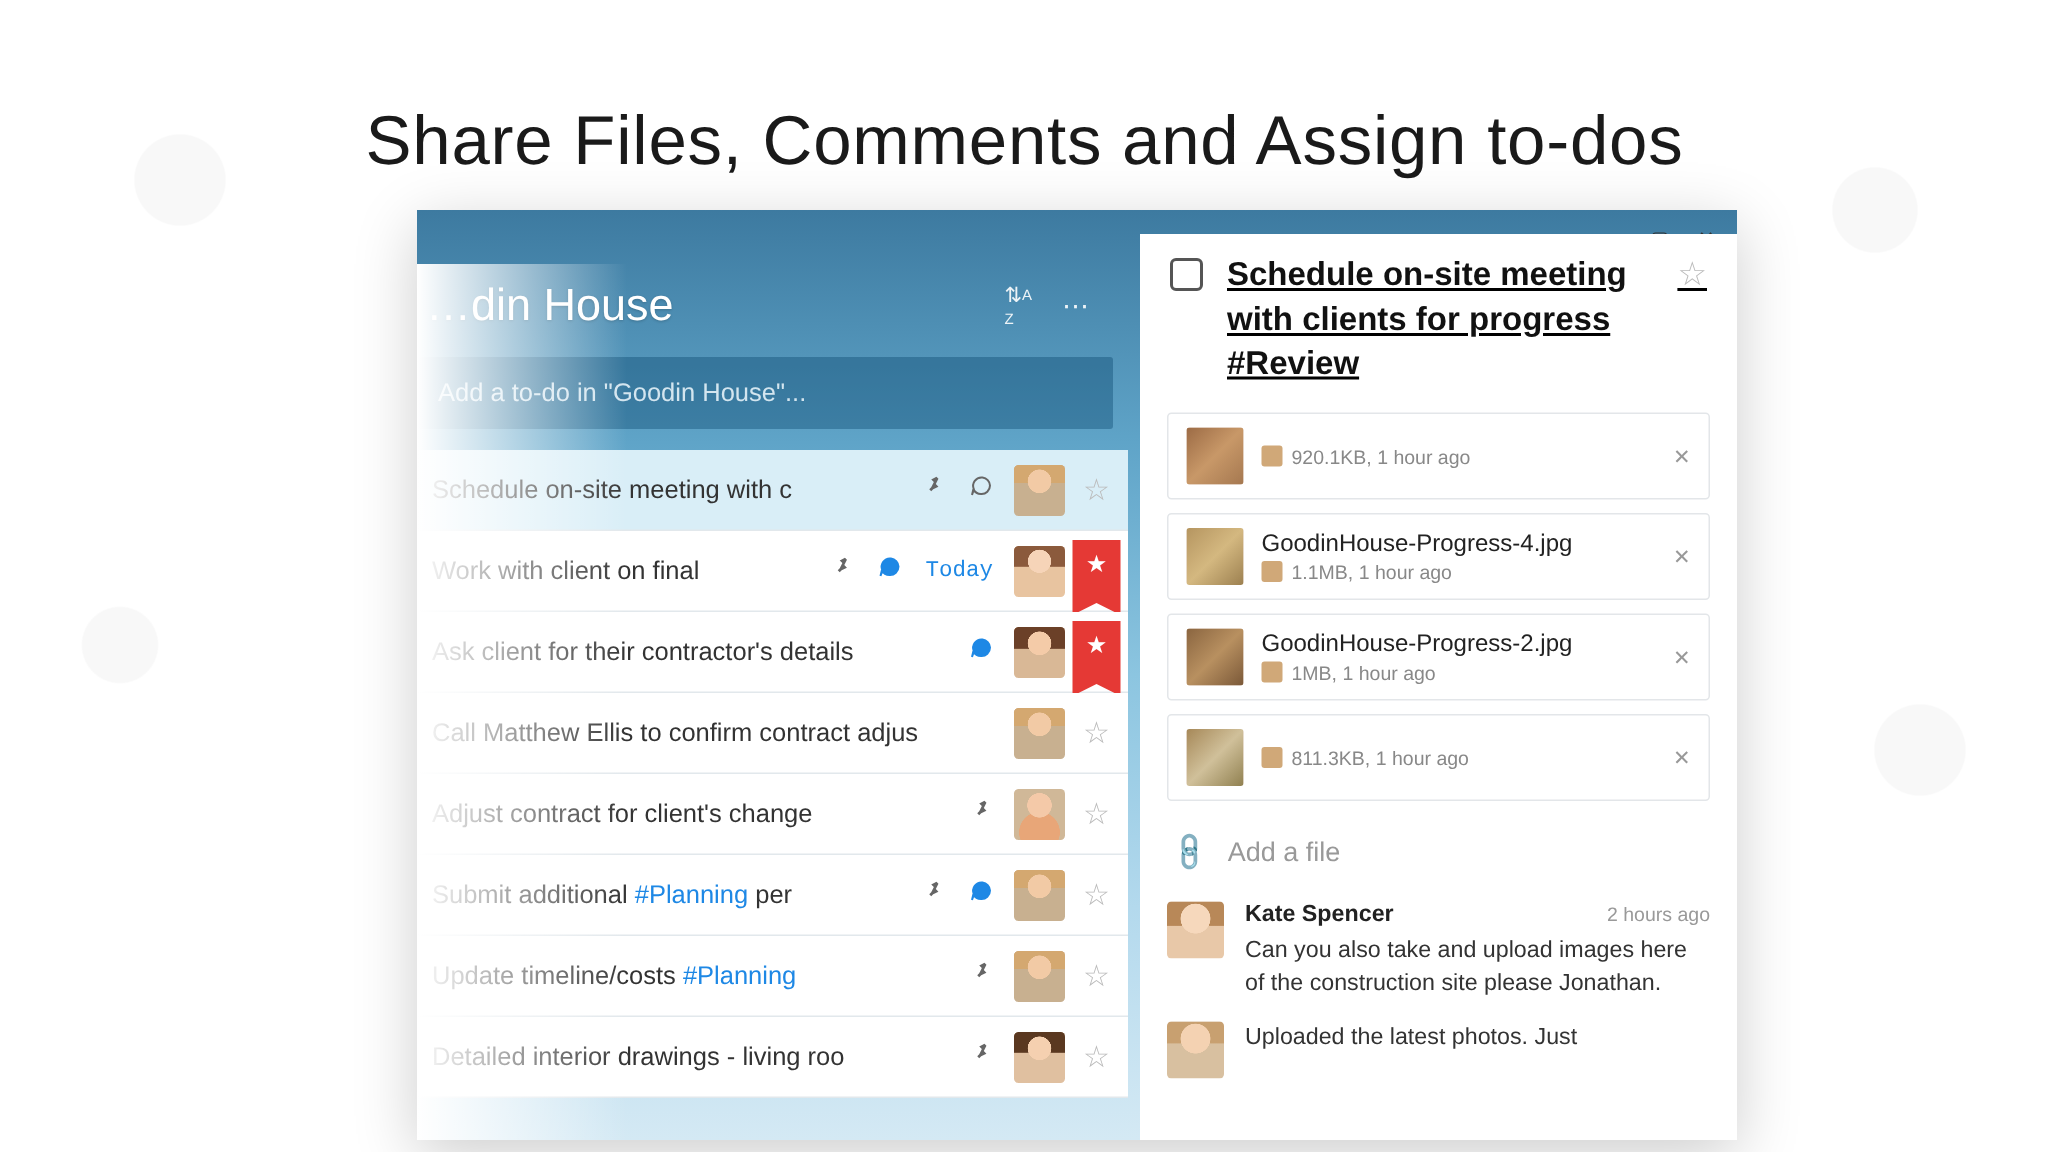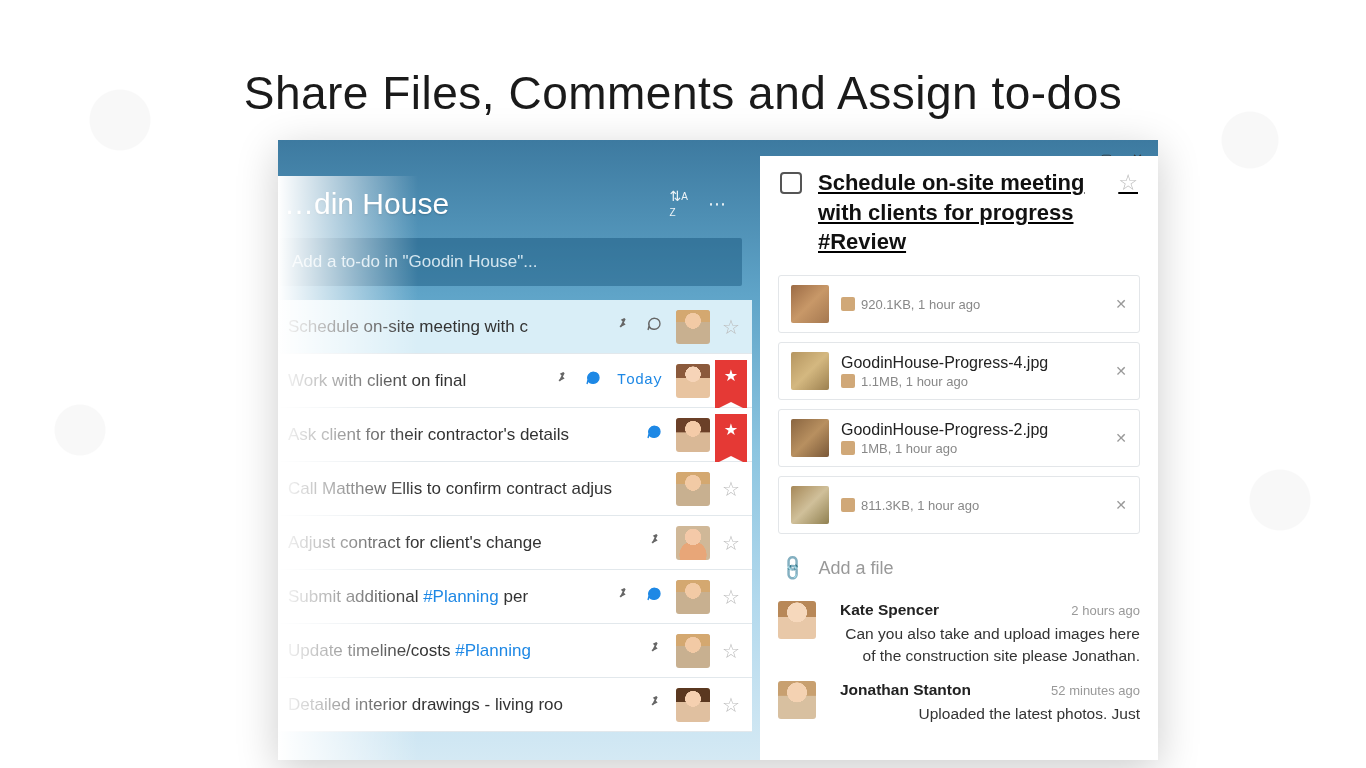--- a/index.html
+++ b/index.html
@@ -59,21 +59,21 @@
 .thumb.t4{background-image:linear-gradient(135deg,#a68858 0%,#d0c09a 50%,#908050 100%);}
 .file-info{flex:1;}
 .file-name{font-size:16px;color:#222;margin-bottom:2px;}
 .file-meta{display:flex;align-items:center;gap:6px;}
 .mini-av{width:14px;height:14px;border-radius:2px;background:#d0a878;}
 .file-sub{font-size:13px;color:#888;}
 .file-x{font-size:14px;color:#999;cursor:pointer;}
 .add-file{display:flex;align-items:center;gap:14px;padding:14px 22px;color:#999;font-size:18px;}
 .clip{font-size:18px;transform:rotate(-45deg);display:inline-block;}
 .comments{padding:8px 18px;}
-.comment{display:flex;gap:24px;margin-bottom:14px;text-align:right;}
+.comment{display:flex;gap:14px;margin-bottom:14px;}
 .c-avatar{width:38px;height:38px;border-radius:3px;flex-shrink:0;}
 .c-avatar.ca1{background:#e8c8a8;background-image:radial-gradient(circle at 50% 30%,#f6d8bc 30%,transparent 31%),linear-gradient(180deg,#b88858 0%,#b88858 42%,transparent 43%);}
 .c-avatar.ca2{background:#d8c0a0;background-image:radial-gradient(circle at 50% 30%,#f4d2b2 30%,transparent 31%),linear-gradient(180deg,#c8a070 0%,#c8a070 38%,transparent 39%);}
 .c-body{flex:1;}
 .c-head{display:flex;justify-content:space-between;align-items:baseline;margin-bottom:4px;}
 .c-author{font-size:15.5px;font-weight:600;color:#222;}
 .c-time{font-size:13px;color:#999;}
 .c-text{font-size:15.5px;color:#333;line-height:1.42;}
 .fade-left{position:absolute;top:0;left:0;width:140px;height:100%;background:linear-gradient(90deg,#fff 0%,rgba(255,255,255,0) 100%);pointer-events:none;z-index:5;}
 </style>
@@ -281,23 +281,19 @@
             <div class="c-head">
               <div class="c-author">Kate Spencer</div>
               <div class="c-time">2 hours ago</div>
             </div>
             <div class="c-text">Can you also take and upload images here of the construction site please Jonathan.</div>
           </div>
         </div>
         <div class="comment">
           <div class="c-avatar ca2"></div>
           <div class="c-body">
-            <div class="c-head">
-              <div class="c-author">Jonathan Stanton</div>
-              <div class="c-time">52 minutes ago</div>
-            </div>
             <div class="c-text">Uploaded the latest photos. Just</div>
           </div>
         </div>
       </div>
   </div>
 
 </div>
 
 </body></html>

